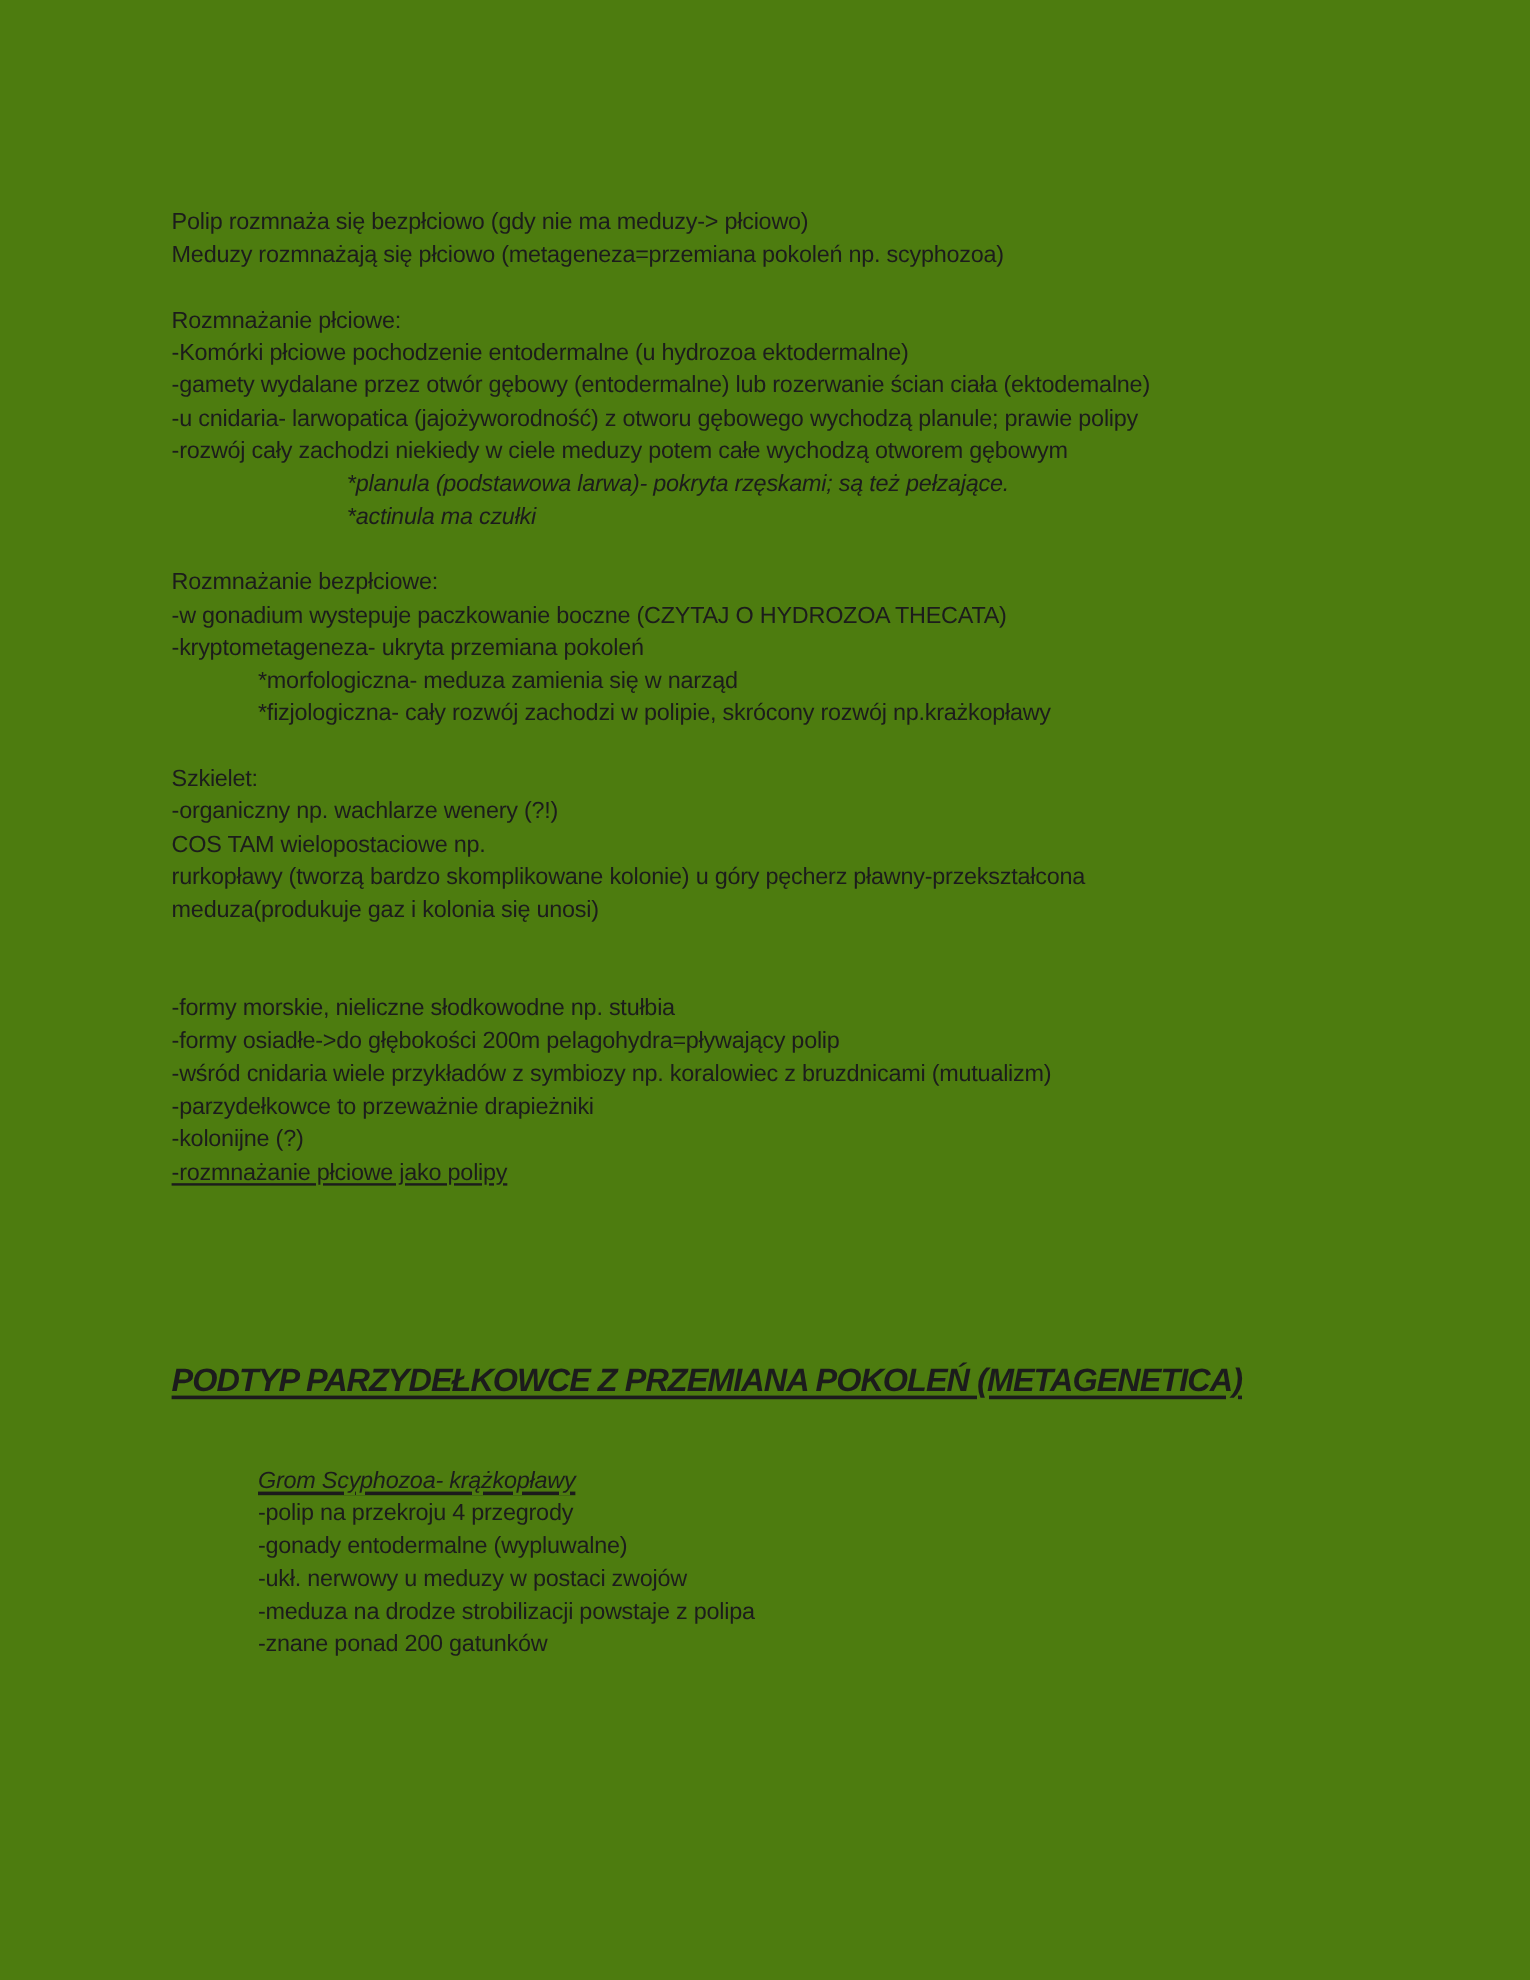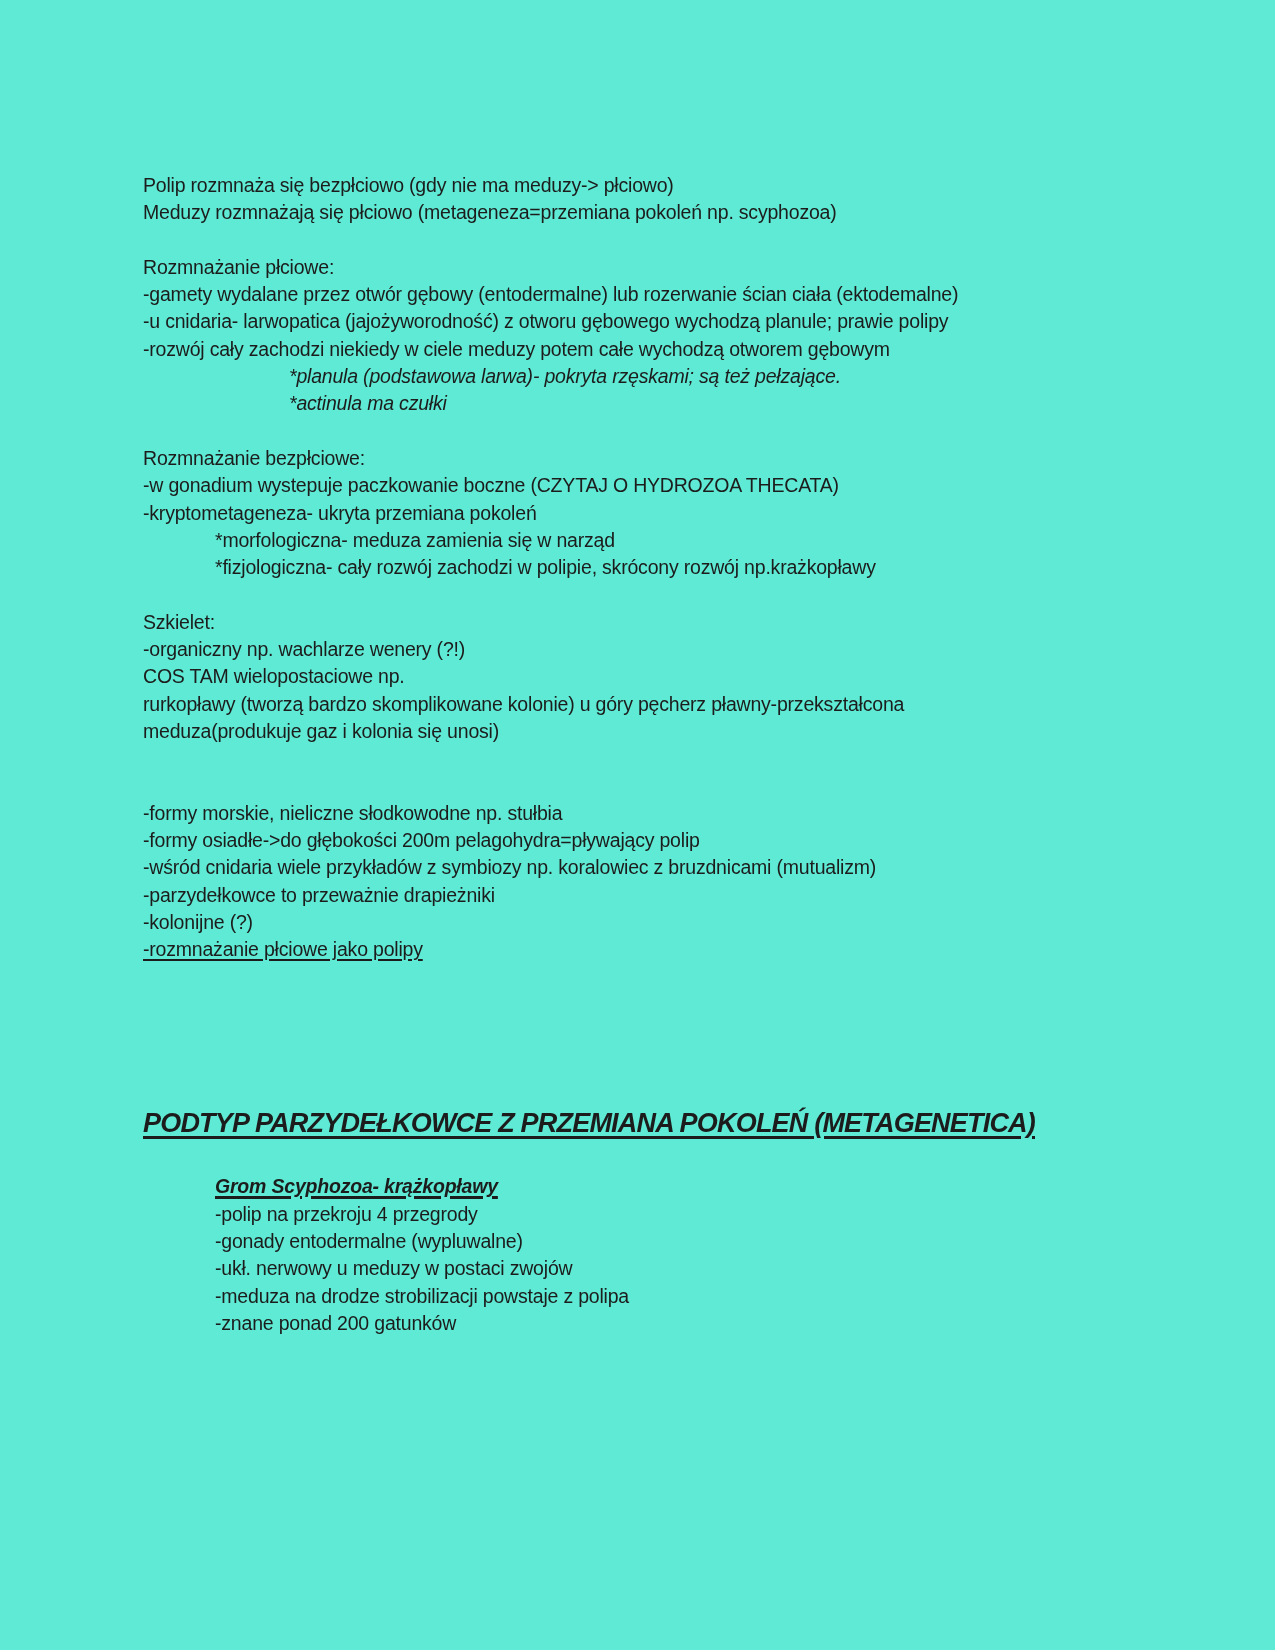--- a/index.html
+++ b/index.html
@@ -5,21 +5,21 @@
   html, body {
     margin: 0;
     padding: 0;
     background: #e8e8e8;
   }
   .page {
     position: relative;
     width: 1275px;
     height: 1650px;
     margin: 0 auto;
-    background: #5eead4;
+    background: #4d7c0f;
     overflow: hidden;
     font-family: "Liberation Sans", "DejaVu Sans", sans-serif;
     color: #1c1c1c;
   }
   .content {
     position: absolute;
     top: 172px;
     left: 143px;
     right: 60px;
   }
@@ -42,38 +42,39 @@
     line-height: 46px;
     min-height: 46px;
     font-weight: bold;
     font-style: italic;
     letter-spacing: -0.8px;
     text-decoration: underline;
     text-decoration-thickness: 3px;
     text-underline-offset: 4px;
   }
   .subheading {
-    font-weight: bold;
+    font-weight: normal;
     font-style: italic;
-    margin-top: 0;
+    margin-top: 20px;
     text-decoration: underline;
     text-decoration-thickness: 2.5px;
     text-underline-offset: 3px;
   }
   .blank { min-height: 27.3px; }
 </style>
 </head>
 <body>
 
 <div class="page">
   <div class="content">
       <div class="line body indent-0">Polip rozmnaża się bezpłciowo (gdy nie ma meduzy-&gt; płciowo)</div>
       <div class="line body indent-0">Meduzy rozmnażają się płciowo (metageneza=przemiana pokoleń np. scyphozoa)</div>
       <div class="line blank indent-0"></div>
       <div class="line body indent-0">Rozmnażanie płciowe:</div>
+      <div class="line body indent-0">-Komórki płciowe pochodzenie entodermalne (u hydrozoa ektodermalne)</div>
       <div class="line body indent-0">-gamety wydalane przez otwór gębowy (entodermalne) lub rozerwanie ścian ciała (ektodemalne)</div>
       <div class="line body indent-0">-u cnidaria- larwopatica (jajożyworodność) z otworu gębowego wychodzą planule; prawie polipy</div>
       <div class="line body indent-0">-rozwój cały zachodzi niekiedy w ciele meduzy potem całe wychodzą otworem gębowym</div>
       <div class="line body indent-2">*planula (podstawowa larwa)- pokryta rzęskami; są też pełzające.</div>
       <div class="line body indent-2">*actinula ma czułki</div>
       <div class="line blank indent-0"></div>
       <div class="line body indent-0">Rozmnażanie bezpłciowe:</div>
       <div class="line body indent-0">-w gonadium wystepuje paczkowanie boczne (CZYTAJ O HYDROZOA THECATA)</div>
       <div class="line body indent-0">-kryptometageneza- ukryta przemiana pokoleń</div>
       <div class="line body indent-1">*morfologiczna- meduza zamienia się w narząd</div>

